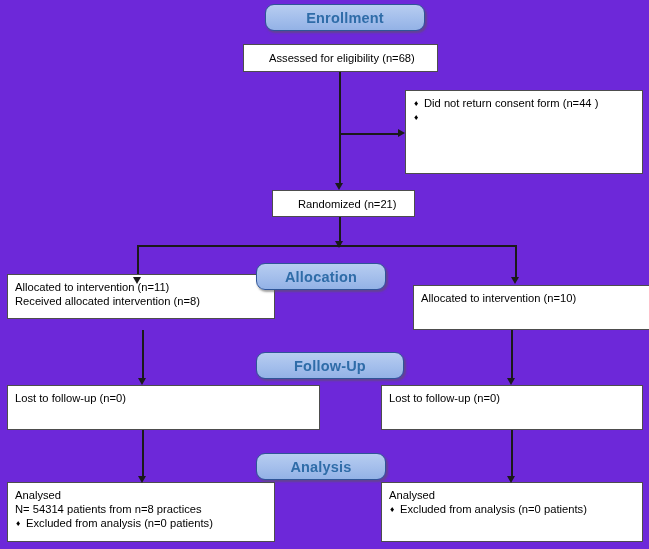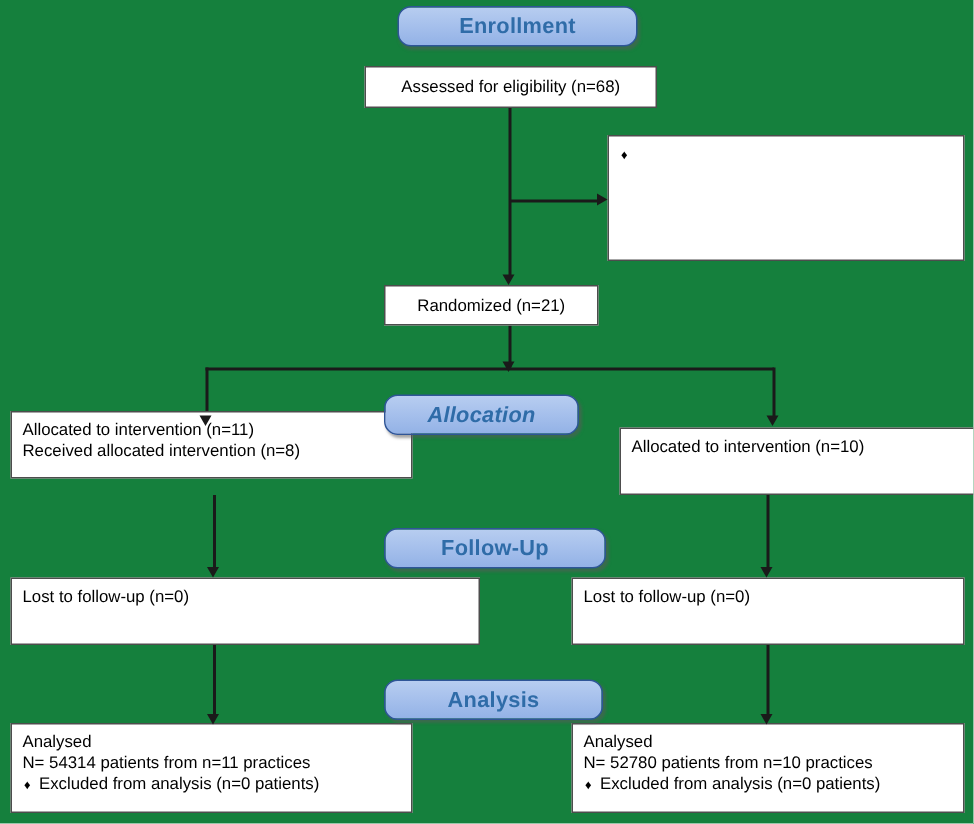--- a/index.html
+++ b/index.html
@@ -9,42 +9,43 @@
   }
   body {
     font-family: "Liberation Sans", sans-serif;
     color: #000000;
   }
   #diagram {
     position: relative;
     width: 649px;
     height: 549px;
     overflow: hidden;
-    background: #15803d;
+    background: #6d28d9;
   }
 
   
   .box {
     position: absolute;
     box-sizing: border-box;
     border: 1.4px solid #4d4d4d;
     background: #ffffff;
     font-size: 11.2px;
     line-height: 14px;
     color: #000;
     z-index: 3;
   }
   .box .pad {
     padding: 5px 7px 4px 7px;
   }
   .box.centered {
     display: flex;
     align-items: center;
-    justify-content: center;
+    justify-content: flex-start;
     text-align: center;
+    padding-left: 25px;
   }
 
   
   .stage {
     position: absolute;
     box-sizing: border-box;
     border: 1.3px solid #2f5597;
     border-radius: 9px;
     background: linear-gradient(180deg, #b7cdf0 0%, #a6c0ec 48%, #93b2e6 100%);
     color: #2f6ca8;
@@ -123,39 +124,40 @@
 
   <div class="vline" style="left:339px; top:72px; height:113px;"></div>
   <div class="arrow-down" style="left:335px; top:183px;"></div>
 
   <div class="hline" style="left:340px; top:133px; width:60px;"></div>
   <div class="arrow-right" style="left:398px; top:129px;"></div>
 
   <div class="box" style="left:405px; top:90px; width:238px; height:84px;">
     <div class="pad">
       <ul class="blist">
+        <li><span>Did not return consent form (n=44  )</span></li>
         <li></li>
       </ul>
     </div>
   </div>
 
-  <div class="box centered" style="left:256px; top:190px; width:143px; height:27px;">
+  <div class="box centered" style="left:272px; top:190px; width:143px; height:27px;">
     <span>Randomized (n=21)</span>
   </div>
 
   <div class="vline" style="left:339px; top:217px; height:28px;"></div>
   <div class="arrow-down" style="left:335px; top:241px;"></div>
 
   <div class="hline" style="left:137px; top:245px; width:379px;"></div>
   <div class="vline" style="left:137px; top:245px; height:34px;"></div>
   <div class="arrow-down" style="left:133px; top:277px;"></div>
   <div class="vline" style="left:515px; top:245px; height:34px;"></div>
   <div class="arrow-down" style="left:511px; top:277px;"></div>
 
-  <div class="stage" style="left:256px; top:263px; width:130px; height:27px;font-style:italic;">
+  <div class="stage" style="left:256px; top:263px; width:130px; height:27px;">
     <span>Allocation</span>
   </div>
 
   <div class="box" style="left:7px; top:274px; width:268px; height:45px;">
     <div class="pad">
       <span>Allocated to intervention (n=11)</span><br>
       <span>Received allocated intervention (n=8)</span>
     </div>
   </div>
 
@@ -186,37 +188,36 @@
       <span>Lost to follow-up (n=0)</span>
     </div>
   </div>
 
   <div class="vline" style="left:142px; top:430px; height:48px;"></div>
   <div class="arrow-down" style="left:138px; top:476px;"></div>
 
   <div class="vline" style="left:511px; top:430px; height:48px;"></div>
   <div class="arrow-down" style="left:507px; top:476px;"></div>
 
-  <div class="stage" style="left:256px; top:453px; width:146px; height:27px;">
+  <div class="stage" style="left:256px; top:453px; width:130px; height:27px;">
     <span>Analysis</span>
   </div>
 
   <div class="box" style="left:7px; top:482px; width:268px; height:60px;">
     <div class="pad">
       <span>Analysed</span><br>
-      <span>N= 54314 patients from n=11 practices</span>
+      <span>N= 54314 patients from n=8 practices</span>
       <ul class="blist">
         <li><span>Excluded from analysis (n=0 patients)</span></li>
       </ul>
     </div>
   </div>
 
   <div class="box" style="left:381px; top:482px; width:262px; height:60px;">
     <div class="pad">
       <span>Analysed</span><br>
-      <span>N= 52780 patients from n=10 practices</span>
       <ul class="blist">
         <li><span>Excluded from analysis (n=0 patients)</span></li>
       </ul>
     </div>
   </div>
 
 </div>
 
 </body></html>

